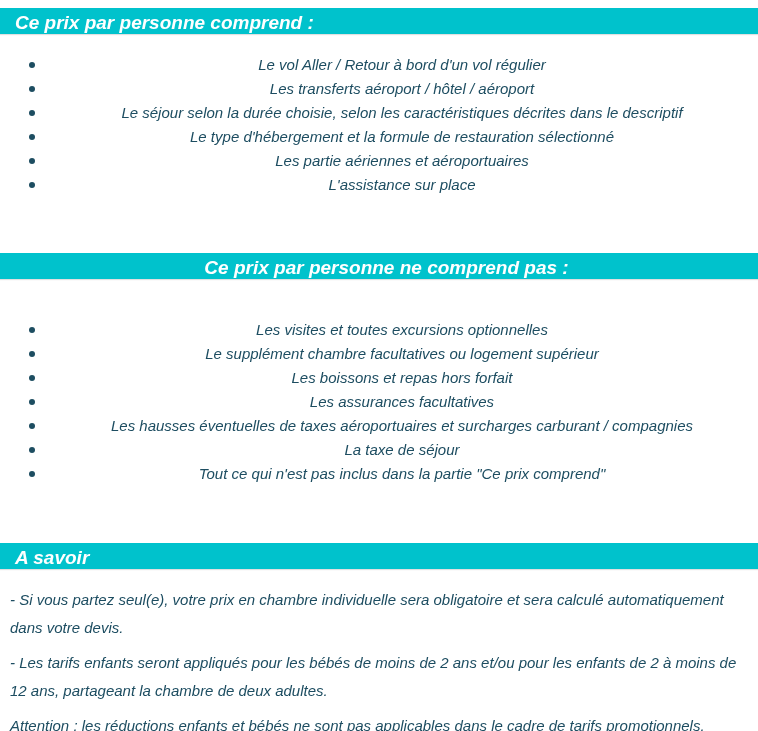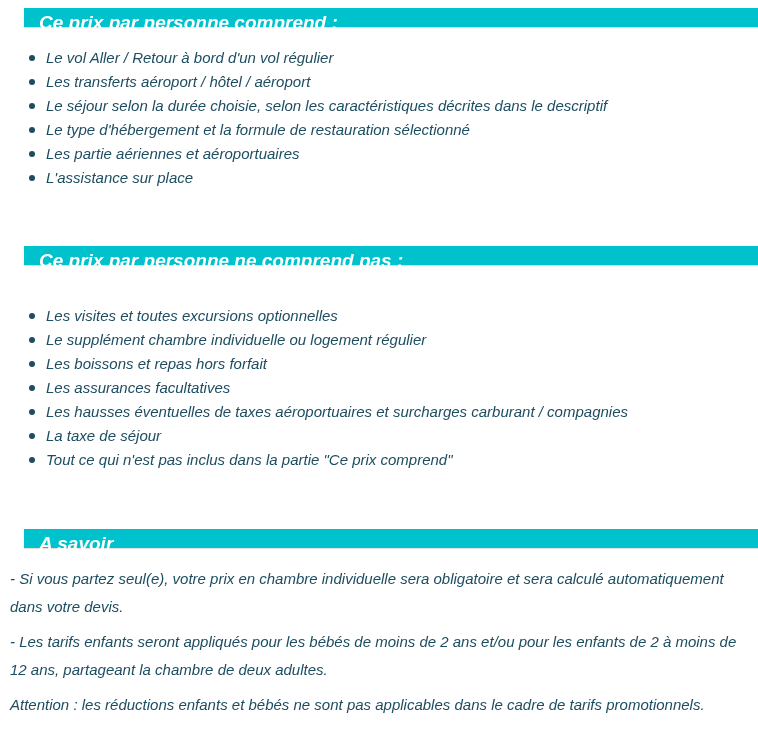--- a/index.html
+++ b/index.html
@@ -9,48 +9,49 @@
   }
   body {
     width: 758px;
     height: 731px;
     overflow: hidden;
     font-family: "Liberation Sans", "DejaVu Sans", sans-serif;
     -webkit-font-smoothing: antialiased;
   }
 
   .section-header {
-    margin: 0 0 0 24px;
+    margin: 0 0 0 0;
     background: #00c2cc;
     color: #ffffff;
     font-size: 19px;
     font-weight: bold;
     font-style: italic;
     line-height: 29px;
-    height: 19px;
+    height: 26px;
     padding-left: 15px;
     box-shadow: 0 1px 1px rgba(0,0,0,0.12);
   }
 
   .header-1 { margin-top: 8px; }
-  .header-2 { margin-top: 56px; }
+  .header-2 { margin-top: 56px; text-align: center; }
   .header-3 { margin-top: 57px; }
 
   ul.price-list {
     margin: 19px 0 0 0;
     padding: 0 0 0 46px;
     list-style: none;
   }
   ul.price-list li {
     position: relative;
     color: #1d4d61;
     font-size: 15px;
     font-style: italic;
     line-height: 24px;
     margin: 0;
+    text-align: center;
   }
   ul.price-list li::before {
     content: "";
     position: absolute;
     left: -17px;
     top: 9px;
     width: 6px;
     height: 6px;
     border-radius: 50%;
     background: #1d4d61;
@@ -81,21 +82,21 @@
     <li>Le type d'hébergement et la formule de restauration sélectionné</li>
     <li>Les partie aériennes et aéroportuaires</li>
     <li>L'assistance sur place</li>
   </ul>
 </div>
 
 <div>
   <div class="section-header header-2">Ce prix par personne ne comprend pas :</div>
   <ul class="price-list list-2">
     <li>Les visites et toutes excursions optionnelles</li>
-    <li>Le supplément chambre individuelle ou logement régulier</li>
+    <li>Le supplément chambre facultatives ou logement supérieur</li>
     <li>Les boissons et repas hors forfait</li>
     <li>Les assurances facultatives</li>
     <li>Les hausses éventuelles de taxes aéroportuaires et surcharges carburant / compagnies</li>
     <li>La taxe de séjour</li>
     <li>Tout ce qui n'est pas inclus dans la partie "Ce prix comprend"</li>
   </ul>
 </div>
 
 <div>
   <div class="section-header header-3">A savoir</div>

